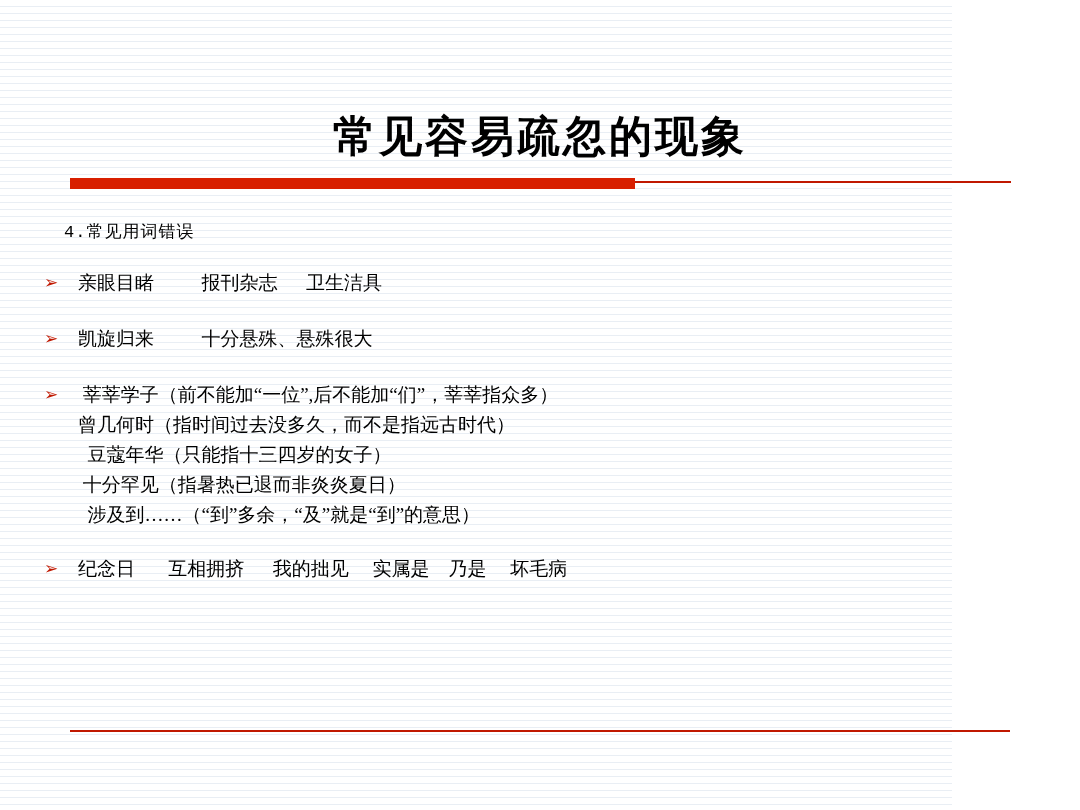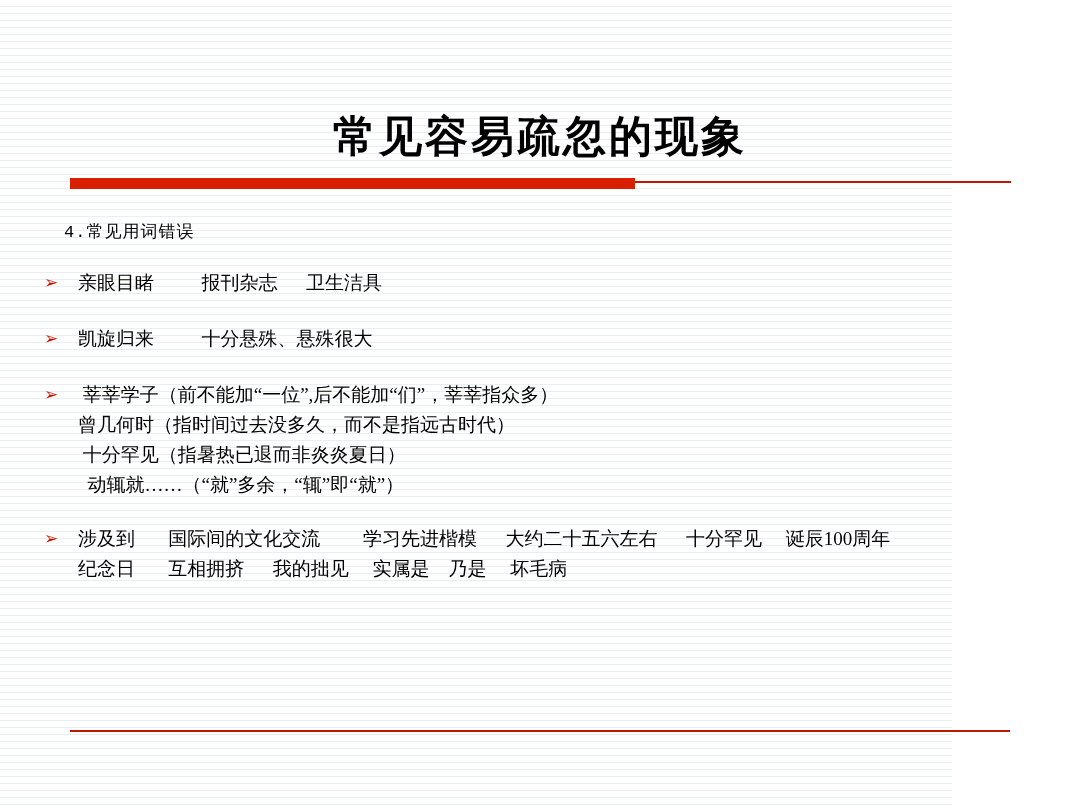--- a/index.html
+++ b/index.html
@@ -134,29 +134,29 @@
       <div class="bullet-lines">
         <div class="line">凯旋归来          十分悬殊、悬殊很大</div>
       </div>
     </div>
 
     <div class="bullet-row r3">
       <div class="bullet-marker">➢</div>
       <div class="bullet-lines">
         <div class="line"> 莘莘学子（前不能加“一位”,后不能加“们”，莘莘指众多）</div>
         <div class="line">曾几何时（指时间过去没多久，而不是指远古时代）</div>
+        <div class="line">  豆蔻年华（只能指十三四岁的女子）</div>
         <div class="line"> 十分罕见（指暑热已退而非炎炎夏日）</div>
-        <div class="line">  动辄就……（“就”多余，“辄”即“就”）</div>
+        <div class="line">  涉及到……（“到”多余，“及”就是“到”的意思）</div>
       </div>
     </div>
 
     <div class="bullet-row">
       <div class="bullet-marker">➢</div>
       <div class="bullet-lines">
-        <div class="line">涉及到       国际间的文化交流         学习先进楷模      大约二十五六左右      十分罕见     诞辰100周年</div>
         <div class="line">纪念日       互相拥挤      我的拙见     实属是    乃是     坏毛病</div>
       </div>
     </div>
 
   </div>
 
   <div class="bottom-rule"></div>
 
 </div>
 

